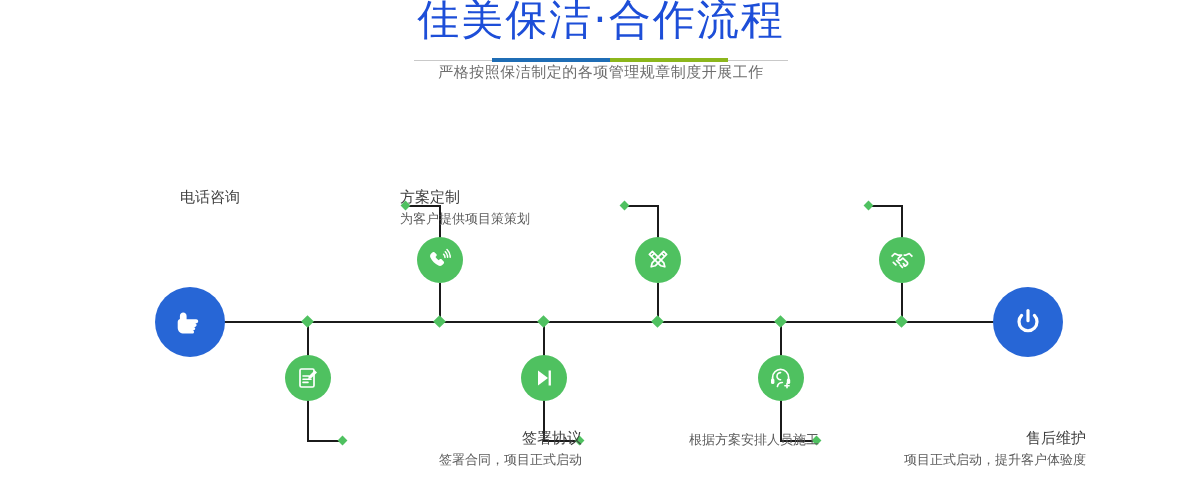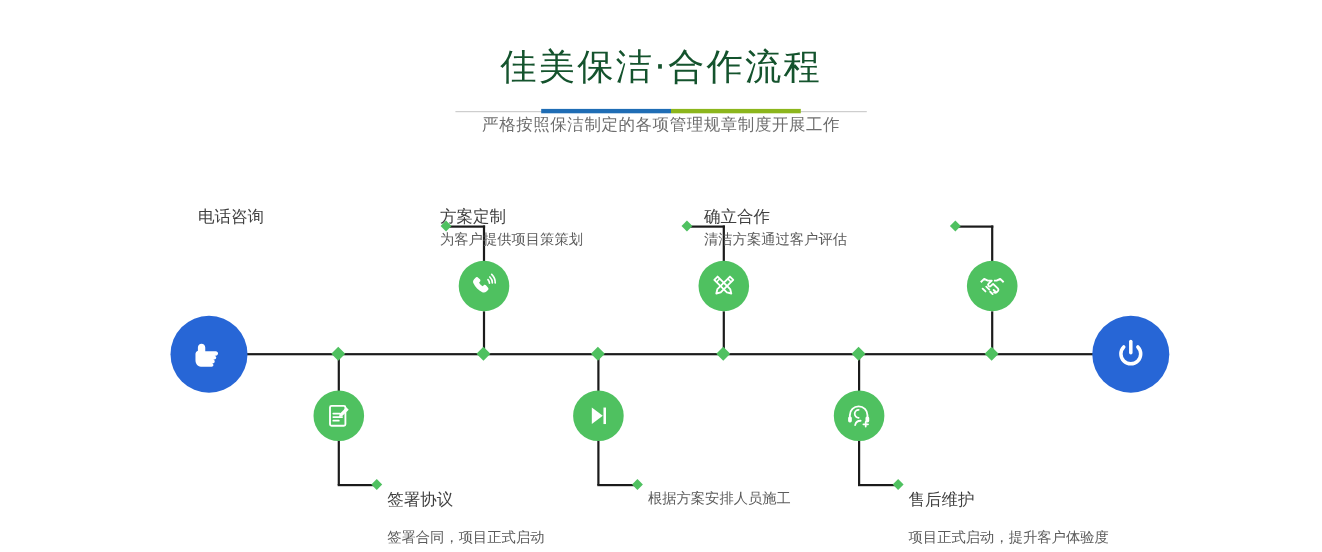--- a/index.html
+++ b/index.html
@@ -8,22 +8,22 @@
     background:#ffffff;
     font-family:"DejaVu Sans","Liberation Sans",sans-serif;
     overflow:hidden;
     position:relative;
   }
   #stage{position:relative;width:1202px;height:502px;}
 
   
   .header{position:absolute;left:0;top:0;width:1202px;text-align:center;}
   .title{
-    font-size:33px;color:#14532d;letter-spacing:2px;
-    margin-top:41px;line-height:40px;font-weight:400;
+    font-size:42px;color:#1d4ed8;letter-spacing:2px;
+    line-height:40px;font-weight:400;
   }
   .divider{
     position:relative;width:374px;height:4px;margin:18px auto 0 auto;
   }
   .divider .base{
     position:absolute;left:0;top:1.5px;width:374px;height:1px;background:#c9c9c9;
   }
   .divider .seg-blue{
     position:absolute;left:78px;top:0;width:118px;height:4px;background:#1f6db5;
   }
@@ -68,21 +68,21 @@
   .diamond{
     position:absolute;width:9px;height:9px;background:#4fc160;
     transform:rotate(45deg);z-index:4;
   }
   .diamond.small{width:7px;height:7px;}
 
   
   .label{position:absolute;z-index:5;}
   .label .ttl{font-size:15px;color:#3f3f3f;line-height:20px;white-space:nowrap;}
   .label .desc{font-size:13px;color:#5b5b5b;line-height:19px;white-space:nowrap;margin-top:2px;}
-  .label.right .ttl,.label.right .desc{text-align:left;margin-top:16px;}
+  .label.right .ttl,.label.right .desc{text-align:right;}
   .label.leftalign{}
 </style>
 </head>
 <body>
 
 <div id="stage">
 
   <div class="header">
     <div class="title">佳美保洁·合作流程</div>
     <div class="divider">
@@ -197,24 +197,20 @@
           <path fill="none" stroke="#ffffff" stroke-width="1.7" stroke-linejoin="round" d="M23.4 9.6l-3.1-3.1-3.3 1.6h-2.4"></path>
           <path stroke="#ffffff" stroke-width="1.7" stroke-linecap="round" d="M4.3 15.4l2.6 2.5M7.6 13.6l2.8 2.7M11.2 18.2l2.2 2.1M14.3 16.6l2 1.9"></path>
         </svg>
       </span>
     </div>
     <div class="stem" style="left:901px;top:205px;height:35px;"></div>
     <div class="run" style="left:869px;top:205px;width:34px;"></div>
     <div class="stem" style="left:901px;top:283px;height:40px;"></div>
     <div class="diamond small" style="left:865px;top:202px;"></div>
     <div class="diamond" style="left:897px;top:317px;"></div>
-    <div class="label leftalign" style="left:640px;top:187px;width:219px;">
-      <div class="ttl">确立合作</div>
-      <div class="desc">清洁方案通过客户评估</div>
-    </div>
 
     <div class="node" style="left:758px;top:355px;">
       <span>
         <svg width="26" height="26" viewBox="0 0 26 26">
           <path fill="none" stroke="#ffffff" stroke-width="1.7" stroke-linecap="round" d="M4.6 14.4v-2a8 8 0 0 1 16 0v2"></path>
           <rect x="3" y="13.6" width="3.4" height="5.4" rx="1.5" fill="#ffffff"></rect>
           <rect x="18.8" y="13.6" width="3.4" height="5.4" rx="1.5" fill="#ffffff"></rect>
           <path fill="none" stroke="#ffffff" stroke-width="1.6" stroke-linecap="round" d="M12.6 7.6a3.6 3.6 0 0 0 0 7.2"></path>
           <path fill="none" stroke="#ffffff" stroke-width="1.6" stroke-linecap="round" d="M9.4 21.5a5 5 0 0 1 5-4"></path>
           <path stroke="#ffffff" stroke-width="1.6" stroke-linecap="round" d="M19 18.6v4.2M16.9 20.7h4.2"></path>

